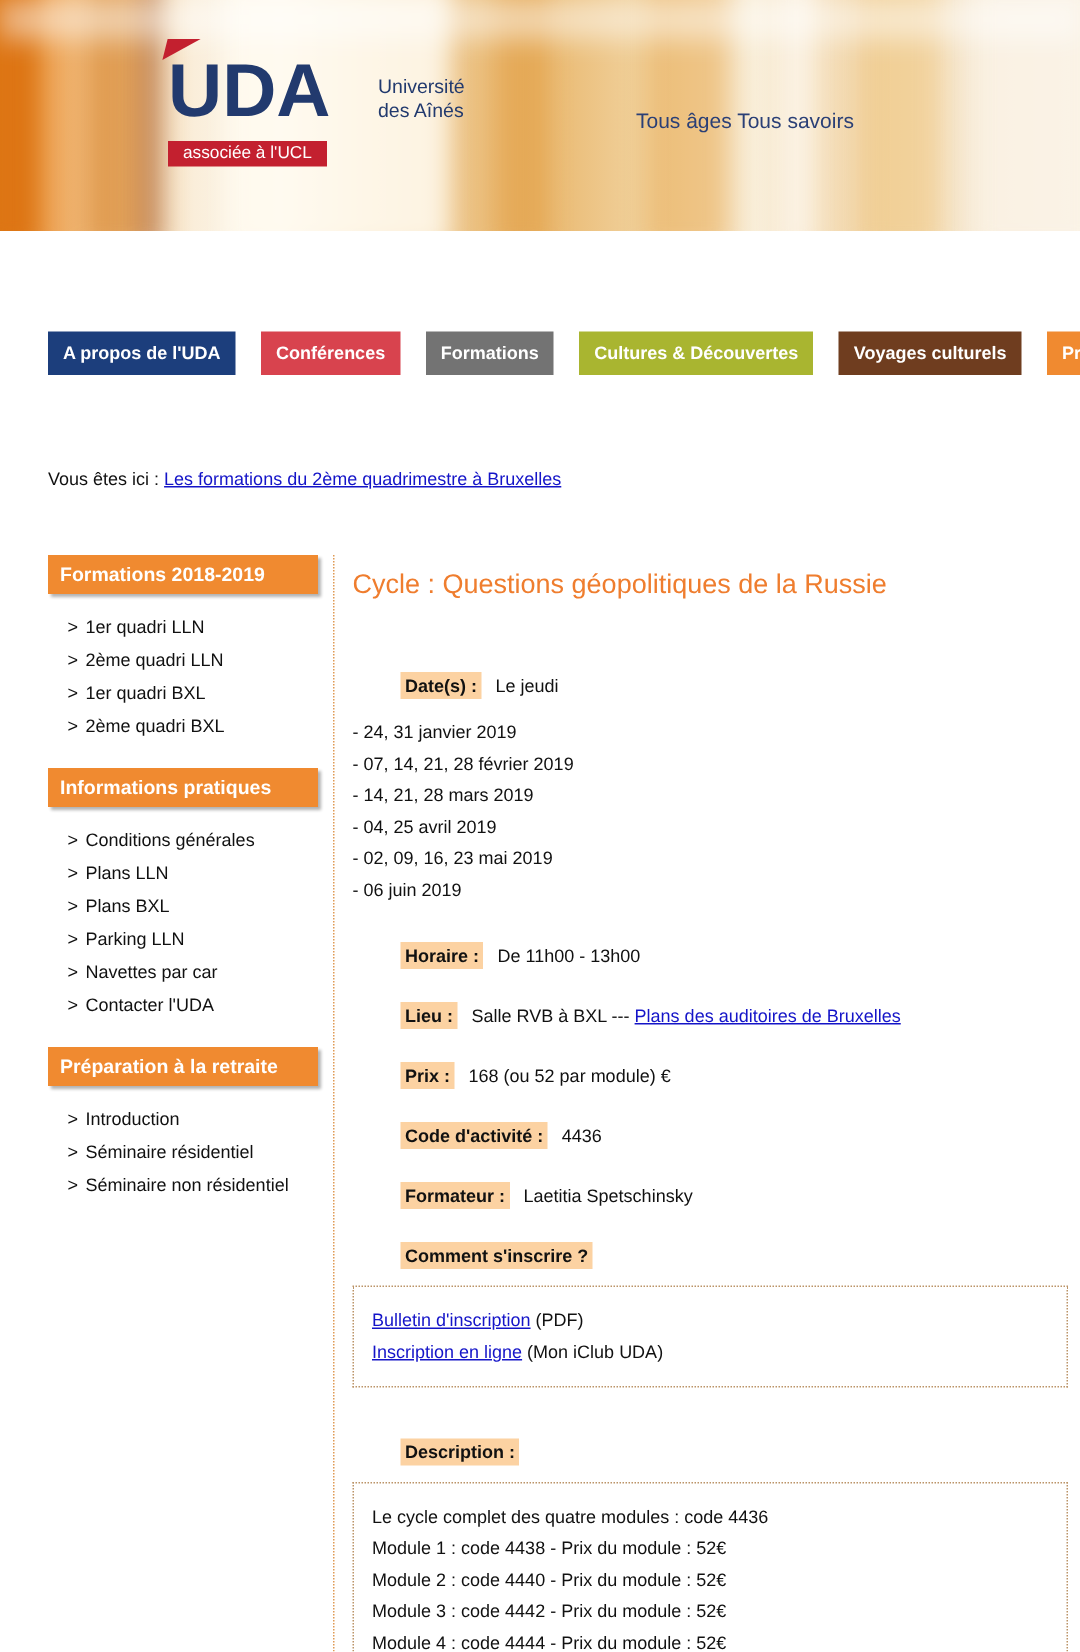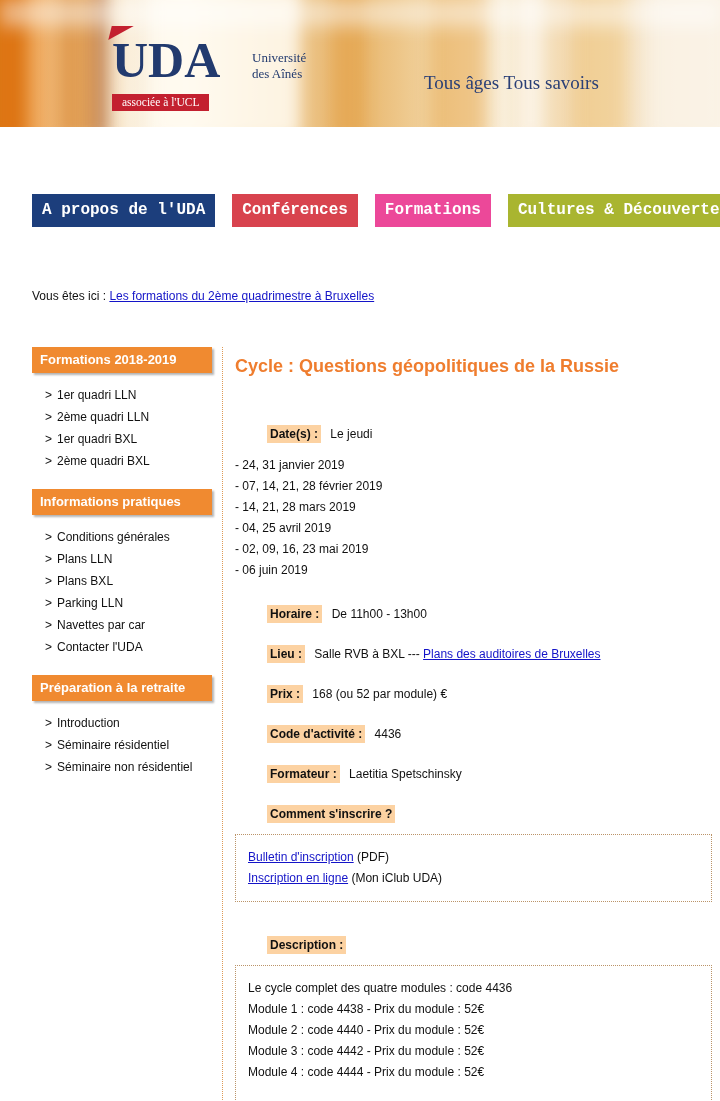--- a/index.html
+++ b/index.html
@@ -6,25 +6,24 @@
   html, body { margin: 0; padding: 0; }
   body {
     width: 720px; height: 1101px; overflow: hidden; background: #fff;
     font-family: "Liberation Sans", "DejaVu Sans", sans-serif;
     font-size: 12px; color: #111;
   }
   .link { color: #1414c8; text-decoration: underline; cursor: pointer; }
 
   
   .hero {
-    position: relative; height: 127px; overflow: hidden;
+    position: relative; height: 154px; overflow: hidden;
     background: linear-gradient(90deg,#dd7c17 0%,#eea75b 5%,#f4d2a0 11%,#faeeda 18%,
       #fdf8ee 26%,#f4dcb4 34%,#ecc488 42%,#e9b76d 50%,#f1d3a0 60%,
       #f9eed9 70%,#f2d6aa 80%,#f7e9d2 90%,#fbf3e6 100%);
-    font-family: Liberation Serif, serif;
   }
   .hero .st { position: absolute; top: -12px; bottom: -12px; filter: blur(8px); }
   .st1 { left: -6px;  width: 30px;  background: #dd7413; }
   .st2 { left: 58px;  width: 42px;  background: rgba(210,118,28,.55); }
   .st3 { left: 94px;  width: 14px;  background: rgba(140,60,25,.45); }
   .st4 { left: 150px; width: 150px; background: rgba(255,250,240,.85); }
   .st5 { left: 330px; width: 34px;  background: rgba(226,156,66,.55); }
   .st6 { left: 430px; width: 56px;  background: rgba(232,168,78,.5); }
   .st7 { left: 520px; width: 22px;  background: rgba(252,246,236,.8); }
   .st8 { left: 575px; width: 52px;  background: rgba(238,198,128,.55); }
@@ -34,44 +33,44 @@
 
   .logo { position: absolute; left: 112px; top: 33px; width: 270px; height: 86px; cursor: pointer; }
   .logo-flag { position: absolute; left: -2px; top: -7px; width: 0; height: 0;
     border-top: 14px solid #c3202f; border-right: 22px solid transparent;
     transform: skewX(-14deg); }
   .logo-text { font-size: 50px; font-weight: bold; color: #223a6e; line-height: 54px; }
   .logo-right { position: absolute; left: 140px; top: 17px; font-size: 13px;
     color: #223a6e; line-height: 16px; }
   .logo-banner { position: absolute; left: 0; top: 61px; background: #c3202f;
     color: #fff; font-size: 11.5px; padding: 2px 10px 3px; white-space: nowrap; }
-  .tagline { position: absolute; left: 424px; top: 72px; font-size: 19px; color: #2a3f76; }
+  .tagline { position: absolute; left: 424px; top: 72px; font-size: 14px; color: #2a3f76; }
 
   
   .nav { display: flex; gap: 17px; margin: 67px 0 0 32px; white-space: nowrap; }
-  .nav-btn { color: #fff; font-weight: bold; font-size: 16px; padding: 7px 10px 8px; cursor: pointer; font-family: Liberation Mono, monospace; }
+  .nav-btn { color: #fff; font-weight: bold; font-size: 12px; padding: 7px 10px 8px; cursor: pointer; }
 
   
   .crumb { margin: 62px 0 0 32px; }
 
   
   .content { display: flex; align-items: flex-start; margin-top: 44px; }
   .sidebar { width: 180px; margin-left: 32px; flex: none; }
   .main { flex: 1; border-left: 1px dotted #df9a55; margin-left: 10px;
           padding: 0 8px 60px 12px; min-height: 760px; }
 
   
   .side-title { background: #f08a30; color: #fff; font-weight: bold; font-size: 13px;
     padding: 5px 8px 6px; margin-bottom: 11px; box-shadow: 2px 2px 2px rgba(0,0,0,.3); }
   .side-list { list-style: none; margin: 0 0 17px; padding: 0; }
   .side-item { padding: 4px 0 4px 13px; cursor: pointer; }
   .side-item .b { margin-right: 5px; }
 
   
-  .page-title { color: #ef7d2e; font-size: 18px; font-weight: bold; margin: 9px 0 50px; }
+  .page-title { color: #ef7d2e; font-size: 18px; font-weight: normal; margin: 9px 0 50px; }
   .field { margin-bottom: 26px; }
   .lbl { background: #fcd2a2; font-weight: bold; padding: 2px 3px; margin-left: 32px; }
   .val { margin-left: 6px; }
   .dates { margin-top: 14px; line-height: 21px; }
   .box { border: 1px dotted #bb9468; margin-top: 13px; padding: 12px; line-height: 21px; }
   .box.desc { min-height: 155px; }
   .gap-top { margin-top: 36px; }
   .mod b { font-weight: normal; }
 </style>
 </head>
@@ -101,21 +100,21 @@
 
   <div class="tagline">Tous âges Tous savoirs</div>
 </header>
 
 <nav class="nav">
 
     <div class="nav-btn" style="background-color: rgb(28, 62, 124);">A propos de l'UDA</div>
 
     <div class="nav-btn" style="background-color: rgb(216, 67, 78);">Conférences</div>
 
-    <div class="nav-btn" style="background-color: #ec4899;">Formations</div>
+    <div class="nav-btn" style="background-color: #737373;">Formations</div>
 
     <div class="nav-btn" style="background-color: rgb(169, 181, 48);">Cultures &amp; Découvertes</div>
 
     <div class="nav-btn" style="background-color: rgb(111, 61, 31);">Voyages culturels</div>
 
     <div class="nav-btn" style="background-color: rgb(240, 138, 48);">Préparation à la retraite</div>
 
 </nav>
 
 <div class="crumb">

